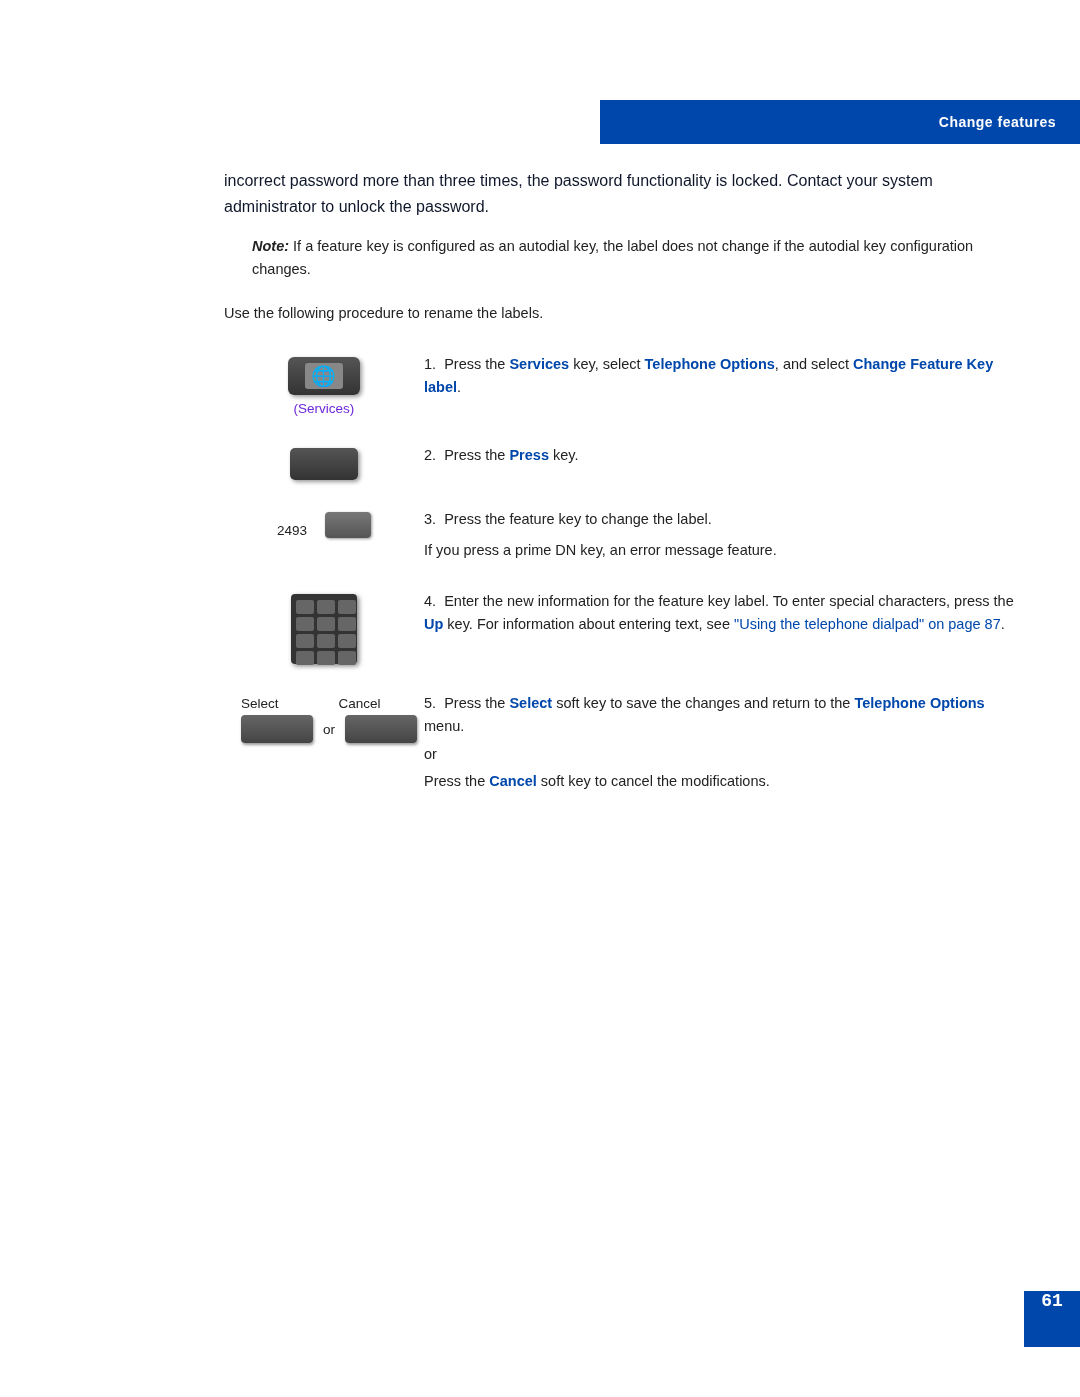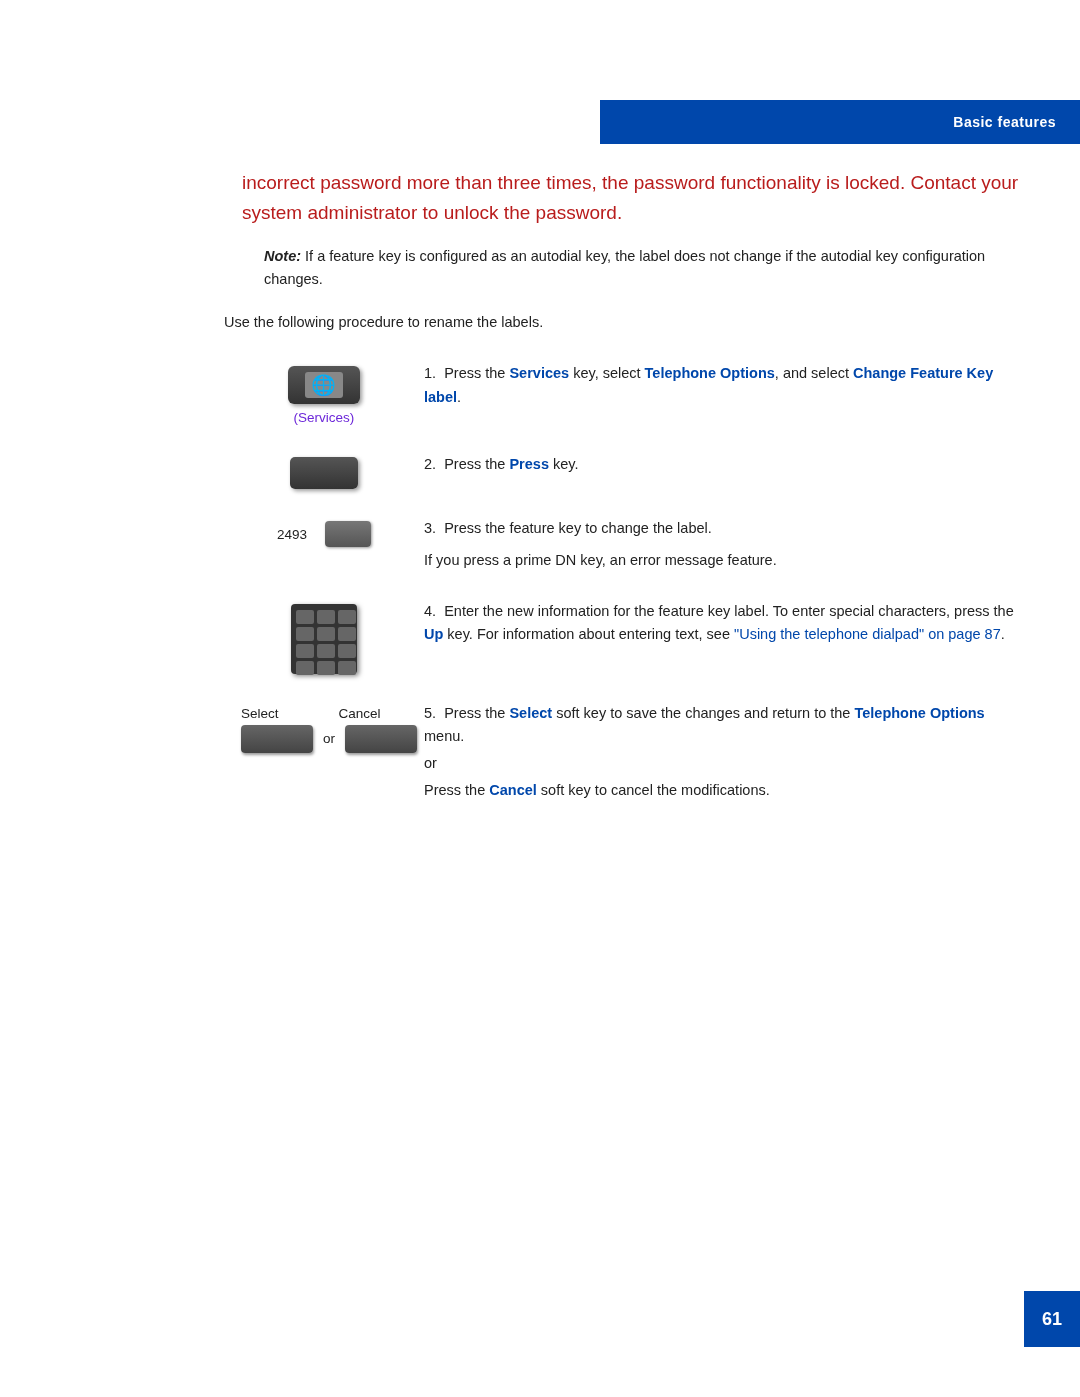--- a/index.html
+++ b/index.html
@@ -38,30 +38,29 @@
     
     .content {
       position: absolute;
       top: 168px;
       left: 224px;
       right: 60px;
     }
 
     
     .intro-text {
-      font-size: 19px;
-      line-height: 1.6;
-      color: #b91c1c;
+      font-size: 16px;
+      line-height: 1.6;
+      color: #0f172a;
       margin-bottom: 16px;
-      margin-left: 18px;
     }
 
     
     .note-block {
-      margin-left: 40px;
+      margin-left: 28px;
       margin-bottom: 20px;
       font-size: 14.5px;
       line-height: 1.6;
       color: #222;
     }
 
     .note-block .note-label {
       font-weight: bold;
       font-style: italic;
     }
@@ -220,35 +219,35 @@
     .step-num-label {
       font-size: 13.5px;
       color: #222;
       text-align: right;
       margin-right: 10px;
       margin-top: 6px;
     }
 
     .step-icon-row {
       display: flex;
-      align-items: flex-start;
+      align-items: flex-end;
       gap: 8px;
     }
 
     
     .page-number-box {
       position: absolute;
       bottom: 50px;
       right: 0;
       width: 56px;
       height: 56px;
       background: #0047AB;
       display: flex;
-      align-items: center;
       justify-content: center;
+      font-family: Liberation Mono, monospace;
     }
 
     .page-number {
       color: #ffffff;
       font-size: 18px;
       font-weight: bold;
     }
 
     .step-sub-text {
       margin-top: 8px;
@@ -260,21 +259,21 @@
     .or-line {
       margin: 4px 0;
       font-size: 14.5px;
       color: #222;
     }
   </style>
 </head>
 <body>
 
 <div class="header-bar">
-  <span class="header-bar-title">Basic features</span>
+  <span class="header-bar-title">Change features</span>
 </div>
 
 <div class="content">
 
   <p class="intro-text">incorrect password more than three times, the password functionality is locked. Contact your system administrator to unlock the password.</p>
 
   <p class="note-block">
     <span class="note-label">Note:</span><span> If a feature key is configured as an autodial key, the label does not change if the autodial key configuration changes.</span>
   </p>
 

